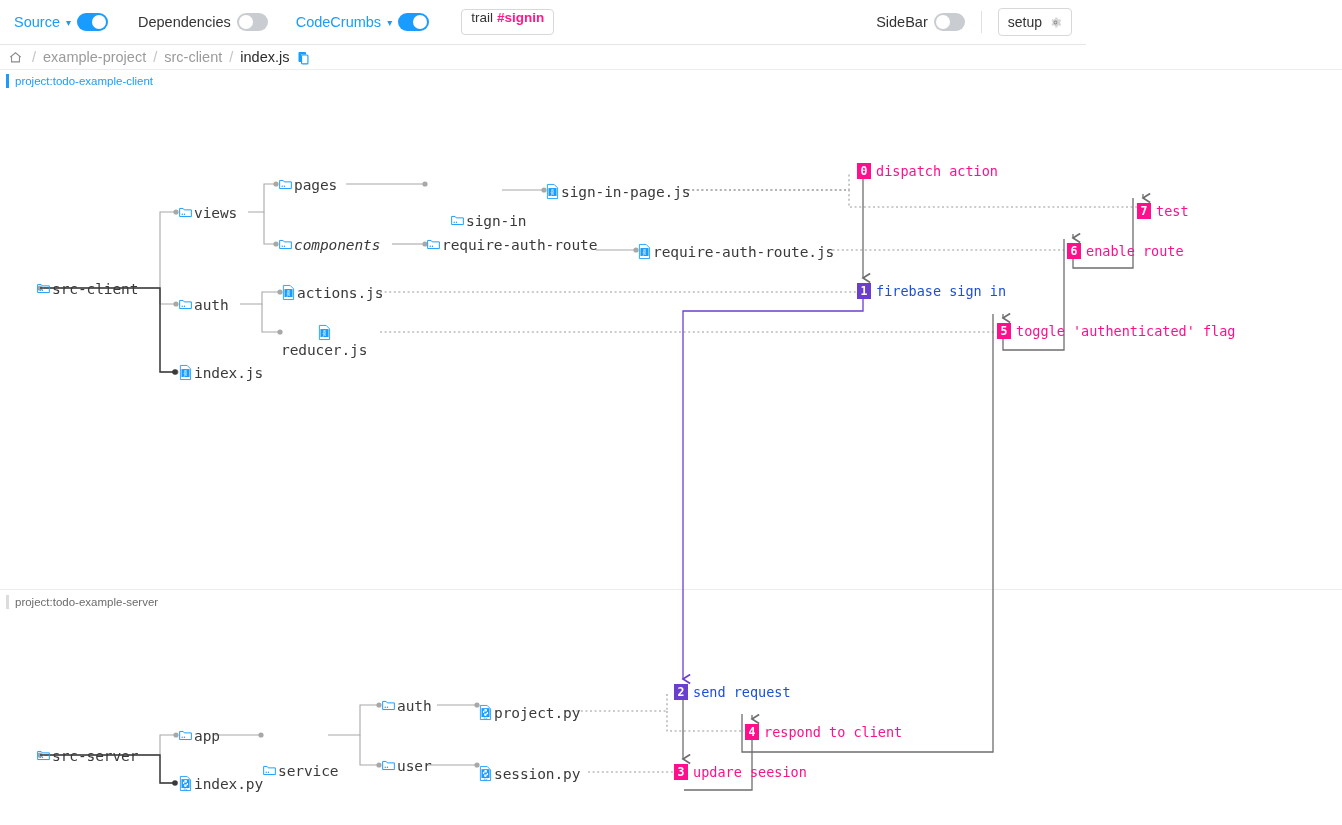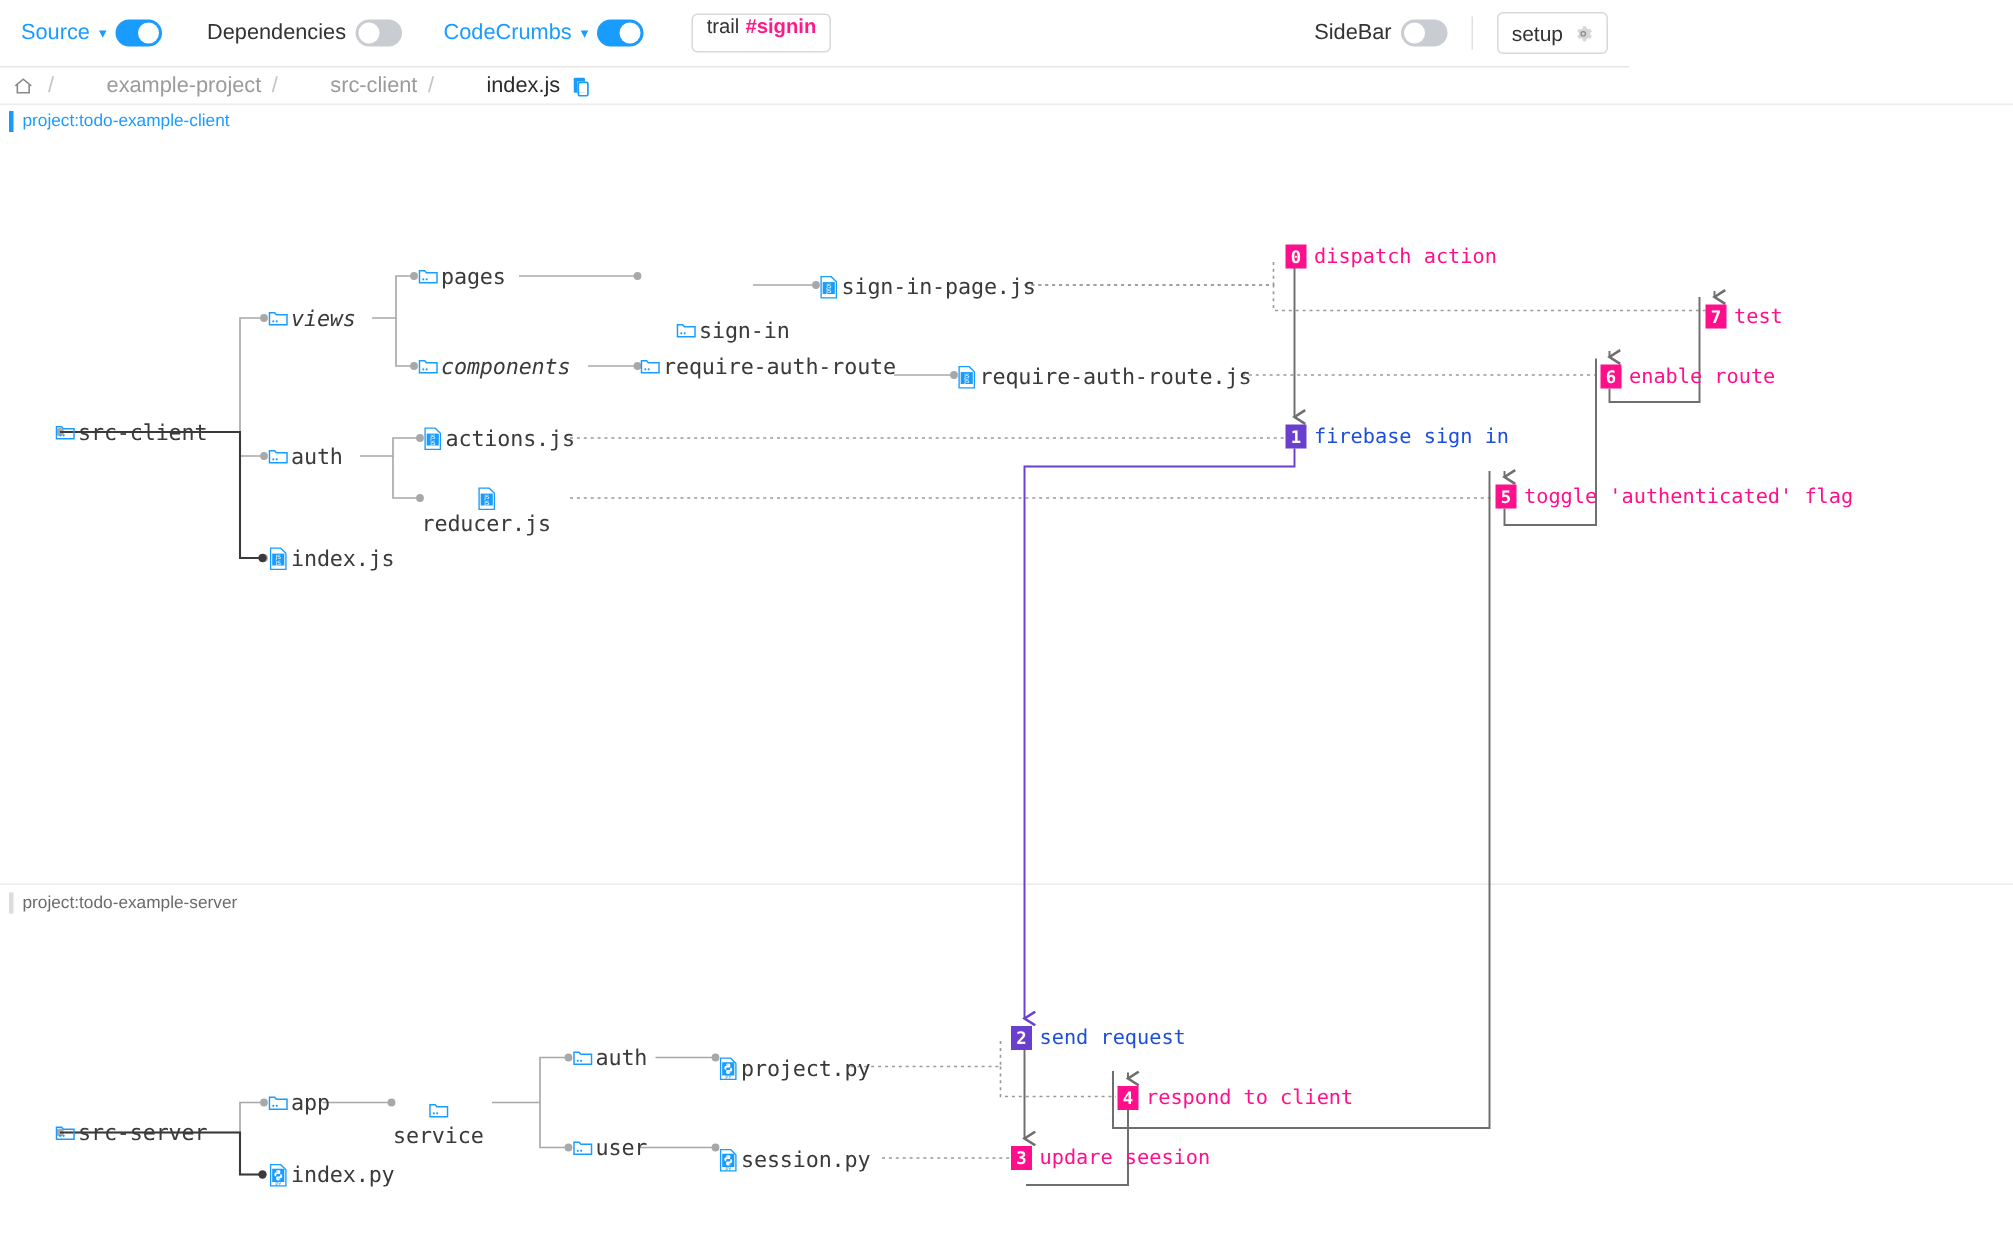--- a/index.html
+++ b/index.html
@@ -40,21 +40,21 @@
     display:flex;align-items:center;gap:7px;padding:0 9px;font-size:14px;color:#333;
     background:#fff;
   }
   .gear{width:13px;height:13px;display:inline-block;}
   
   .crumbbar{
     position:absolute;left:0;top:45px;width:1342px;height:25px;
     display:flex;align-items:center;padding-left:8px;box-sizing:border-box;
     border-bottom:1px solid #ececec;
   }
-  .crumb{font-size:14.5px;color:#9b9b9b;white-space:nowrap;margin-left:28px;}
+  .crumb{font-size:14.5px;color:#9b9b9b;white-space:nowrap;}
   .crumb.last{color:#2b2b2b;}
   .crumb-sep{font-size:14.5px;color:#c4c4c4;margin:0 7px;}
   .home-ico{width:15px;height:15px;margin-right:2px;}
   .copy-ico{width:15px;height:15px;margin-left:7px;}
   
   .proj-label{
     position:absolute;font-size:11.5px;white-space:nowrap;
     padding-left:6px;line-height:14px;
   }
   .proj-client{left:6px;top:74px;color:#1a9cff;border-left:3px solid #1a9cff;}
@@ -278,21 +278,21 @@
 
 <div id="tree-client-host">
     <div class="node" style="left: 36px; top: 280px;">
       <svg class="ico" viewBox="0 0 20 20">
         <path fill="none" stroke="#1a9cff" stroke-width="1.3" d="M2.2,15.4V4.6h4.6l1.5,1.9h9.5v8.9z"></path>
         <circle cx="5.6" cy="12.3" r="0.95" fill="#1a9cff"></circle>
         <circle cx="8.6" cy="12.3" r="0.95" fill="#1a9cff"></circle>
       </svg>
       <span>src-client</span>
     </div>
-    <div class="node" style="left: 178px; top: 204px; font-style: italic;">
+    <div class="node" style="left: 178px; top: 204px;">
       <svg class="ico" viewBox="0 0 20 20">
         <path fill="none" stroke="#1a9cff" stroke-width="1.3" d="M2.2,15.4V4.6h4.6l1.5,1.9h9.5v8.9z"></path>
         <circle cx="5.6" cy="12.3" r="0.95" fill="#1a9cff"></circle>
         <circle cx="8.6" cy="12.3" r="0.95" fill="#1a9cff"></circle>
       </svg>
       <span>views</span>
     </div>
     <div class="node" style="left: 178px; top: 296px;">
       <svg class="ico" viewBox="0 0 20 20">
         <path fill="none" stroke="#1a9cff" stroke-width="1.3" d="M2.2,15.4V4.6h4.6l1.5,1.9h9.5v8.9z"></path>
@@ -399,21 +399,21 @@
     <div class="node" style="left: 178px; top: 775px;">
       <svg class="ico" viewBox="0 0 20 22">
         <path d="M3.2,1.6h9l4.6,4.6v14.2H3.2z" fill="#ffffff" stroke="#1a9cff" stroke-width="1.2"></path>
         <rect x="4.6" y="5.2" width="10.8" height="11.8" fill="#1a9cff"></rect>
         <path d="M10,6.4c-1.7,0-1.8,0.8-1.8,0.8v1.1h1.9v0.3H7.5c0,0-1,0-1,1.6s0.9,1.6,0.9,1.6h0.8v-1.1c0,0-0.05-0.9,0.85-0.9h1.9c0,0,0.85,0.05,0.85-0.85V7.2C11.8,7.2,11.7,6.4,10,6.4z M9.1,6.9c0.2,0,0.35,0.15,0.35,0.35S9.3,7.6,9.1,7.6S8.75,7.45,8.75,7.25S8.9,6.9,9.1,6.9z" fill="#ffffff"></path>
         <path d="M10,15.6c1.7,0,1.8-0.8,1.8-0.8v-1.1H9.9v-0.3h2.6c0,0,1,0,1-1.6s-0.9-1.6-0.9-1.6h-0.8v1.1c0,0,0.05,0.9-0.85,0.9H9.05c0,0-0.85-0.05-0.85,0.85v1.75C8.2,14.8,8.3,15.6,10,15.6z M10.9,15.1c-0.2,0-0.35-0.15-0.35-0.35s0.15-0.35,0.35-0.35s0.35,0.15,0.35,0.35S11.1,15.1,10.9,15.1z" fill="#ffffff"></path>
         <text x="10" y="20.4" font-size="4.6" fill="#1a9cff" text-anchor="middle" font-family="DejaVu Sans, sans-serif">PY</text>
       </svg>
       <span>index.py</span>
     </div>
-    <div class="node" style="left: 262px; top: 732px; flex-direction: column;">
+    <div class="node" style="left: 262px; top: 762px;">
       <svg class="ico" viewBox="0 0 20 20">
         <path fill="none" stroke="#1a9cff" stroke-width="1.3" d="M2.2,15.4V4.6h4.6l1.5,1.9h9.5v8.9z"></path>
         <circle cx="5.6" cy="12.3" r="0.95" fill="#1a9cff"></circle>
         <circle cx="8.6" cy="12.3" r="0.95" fill="#1a9cff"></circle>
       </svg>
       <span>service</span>
     </div>
     <div class="node" style="left: 381px; top: 697px;">
       <svg class="ico" viewBox="0 0 20 20">
         <path fill="none" stroke="#1a9cff" stroke-width="1.3" d="M2.2,15.4V4.6h4.6l1.5,1.9h9.5v8.9z"></path>

